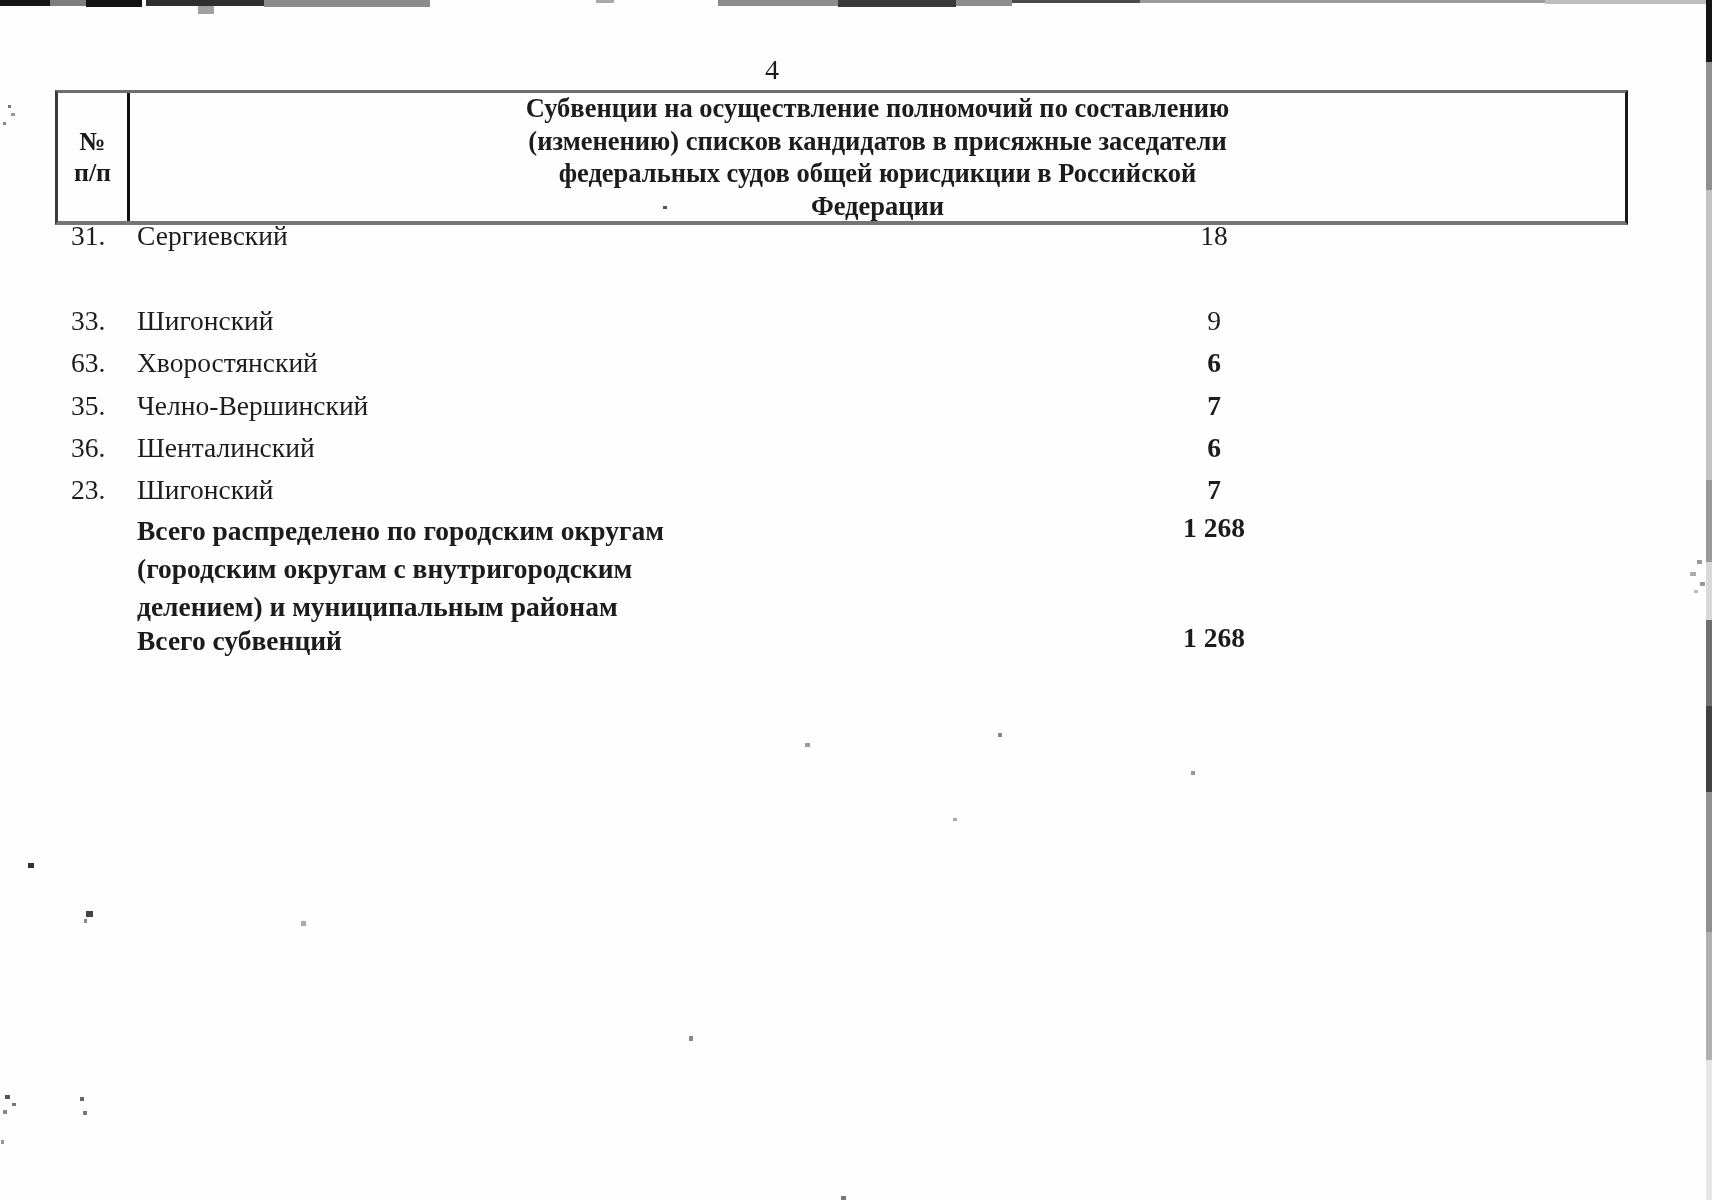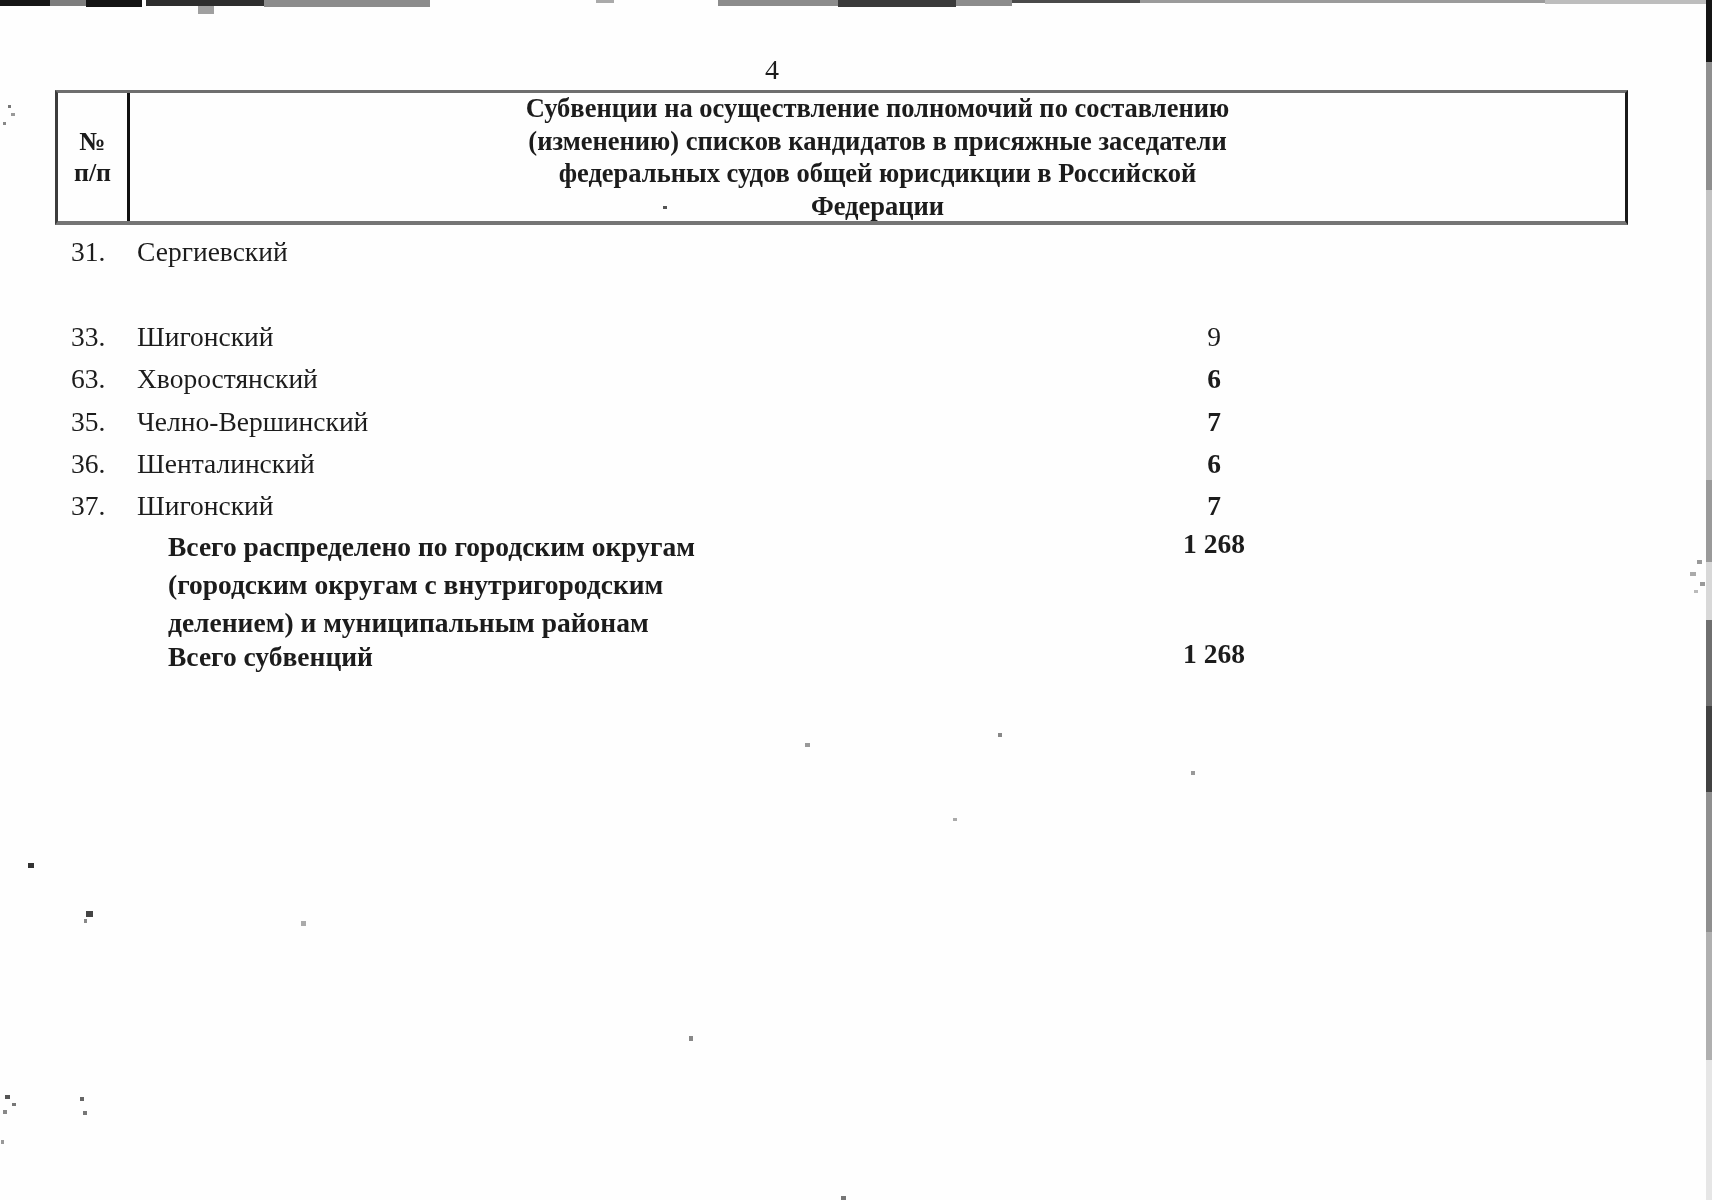--- a/index.html
+++ b/index.html
@@ -32,33 +32,32 @@
   .th {
     white-space:pre-line;
     display:flex; align-items:center; justify-content:center;
     text-align:center; box-sizing:border-box;
   }
   .th-num   { width:72px;  font-size:26px;   line-height:31px;   border-right:3px solid #101010; }
   .th-name  { width:676px; font-size:27px;   line-height:33px;   border-right:3px solid #101010; padding:0 10px; }
   .th-value { flex:1;      font-size:26.5px; line-height:32.5px; padding:8px 14px; }
 
   
-  .tbody { position:absolute; left:55px; top:236px; width:1573px; height:460px; }
+  .tbody { position:absolute; left:55px; top:220px; width:1573px; height:460px; }
   .row   { position:absolute; left:0; width:100%; height:42px; }
   .cell-num   { position:absolute; left:16px;  font-size:27.5px; }
   .cell-name  { position:absolute; left:82px;  font-size:27.5px;text-align:center; }
   .cell-value { position:absolute; left:748px; width:822px; text-align:center; font-size:27.5px; }
   .bold { font-weight:bold; }
 
   .total-row   { position:absolute; left:0; width:100%; }
   .total-label {
     position:absolute; left:82px; width:560px;
     font-weight:bold; font-size:27.5px; line-height:38px;
     white-space:pre-line;
-    margin-left:31px;
   }
   .total-value {
     position:absolute; left:748px; width:822px; text-align:center;
     font-weight:bold; font-size:27.5px;
   }
 
   
   .artifact { position:absolute; }
 </style>
 </head>
@@ -128,20 +127,21 @@
     <div class="th th-value">Субвенции на осуществление полномочий по составлению
 (изменению) списков кандидатов в присяжные заседатели
 федеральных судов общей юрисдикции в Российской
 Федерации</div>
   </div>
 
   <div class="tbody">
       <div class="row" style="top: 0px;">
         <span class="cell-num">31.</span>
         <span class="cell-name">Сергиевский</span>
+        <span class="cell-value">18</span>
       </div>
       <div class="row" style="top: 84.8px;">
         <span class="cell-num">33.</span>
         <span class="cell-name">Шигонский</span>
         <span class="cell-value">9</span>
       </div>
       <div class="row" style="top: 127.2px;">
         <span class="cell-num">63.</span>
         <span class="cell-name">Хворостянский</span>
         <span class="cell-value bold">6</span>
@@ -150,21 +150,21 @@
         <span class="cell-num">35.</span>
         <span class="cell-name">Челно-Вершинский</span>
         <span class="cell-value bold">7</span>
       </div>
       <div class="row" style="top: 212px;">
         <span class="cell-num">36.</span>
         <span class="cell-name">Шенталинский</span>
         <span class="cell-value bold">6</span>
       </div>
       <div class="row" style="top: 254.4px;">
-        <span class="cell-num">37.</span>
+        <span class="cell-num">23.</span>
         <span class="cell-name">Шигонский</span>
         <span class="cell-value bold">7</span>
       </div>
       <div class="total-row" style="top: 292px;">
         <span class="total-label">Всего распределено по городским округам
 (городским округам с внутригородским
 делением) и муниципальным районам</span>
         <span class="total-value">1 268</span>
       </div>
       <div class="total-row" style="top: 402px;">

